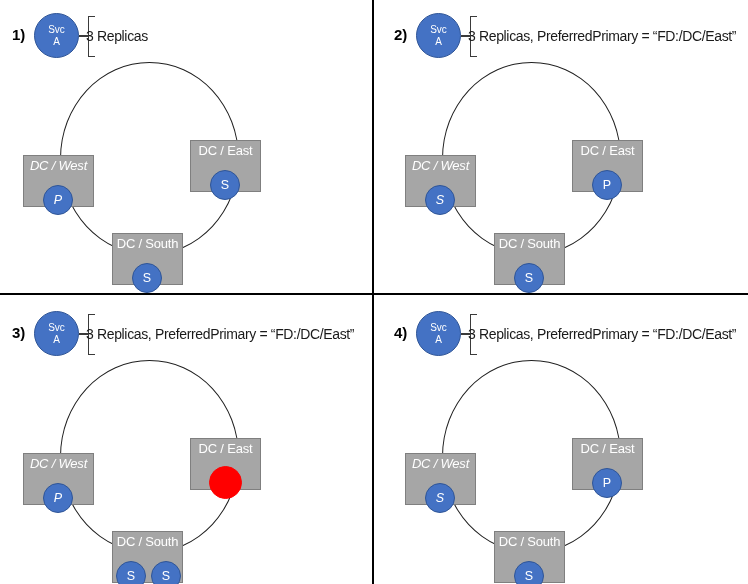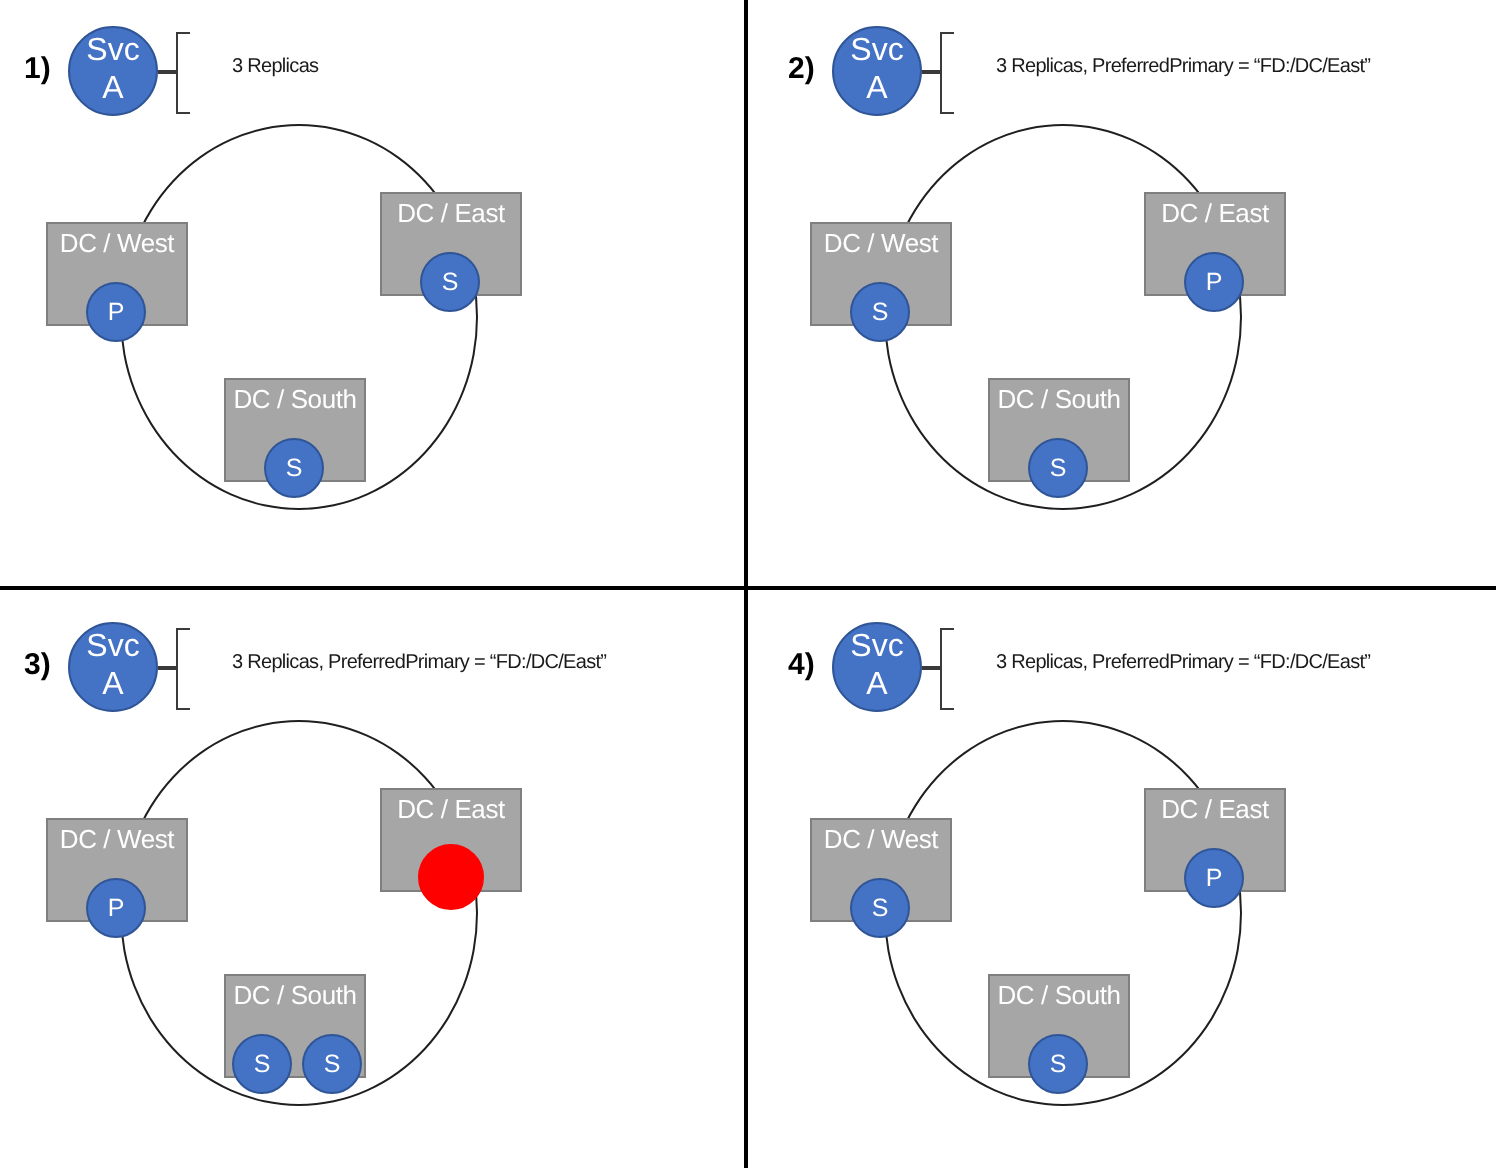--- a/index.html
+++ b/index.html
@@ -14,43 +14,43 @@
   .p1{left:0;top:0;} .p2{left:374px;top:0;} .p3{left:0;top:294px;} .p4{left:374px;top:294px;}
   .inner{position:absolute;left:0;top:0;width:374px;height:292px;}
   .shift-x .inner{left:8px;}
   .shift-y .inner{top:4px;}
 
   .plabel{position:absolute;left:12px;top:26px;font-size:15px;font-weight:bold;}
   .svc{
     position:absolute;left:34px;top:13px;width:43px;height:43px;border-radius:50%;
     background:var(--replica-blue);border:1.5px solid var(--replica-blue-border);
     color:#fff;display:flex;flex-direction:column;align-items:center;justify-content:center;
-    font-size:16px;line-height:1.15;
+    font-size:10px;line-height:1.15;
   }
   .conn{position:absolute;left:79px;top:35px;width:9px;height:1.5px;background:#3a3a3a;}
   .brkt{
     position:absolute;left:88px;top:16px;width:6px;height:39px;
     border-left:1.6px solid #3a3a3a;border-top:1.6px solid #3a3a3a;border-bottom:1.6px solid #3a3a3a;
   }
   .cfg{
-    position:absolute;left:116px;top:28px;font-size:10px;letter-spacing:-0.35px;
+    position:absolute;left:86px;top:28px;font-size:14px;letter-spacing:-0.35px;
     white-space:nowrap;color:#1a1a1a;
   }
   .ring{
     position:absolute;left:60px;top:62px;width:177px;height:191px;
     border:1.4px solid #1f1f1f;border-radius:50%;
   }
   .node{
     position:absolute;width:71px;height:52px;background:var(--node-gray);
-    border:1px solid var(--node-border);box-sizing:border-box;
+    border:1px solid var(--node-border);box-sizing:border-box;margin-top:44px;
   }
   .node .nlabel{
     margin-top:2px;text-align:center;color:#fff;font-size:13px;letter-spacing:-0.2px;white-space:nowrap;
   }
-  .west{left:23px;top:111px;} .east{left:190px;top:96px;} .south{left:112px;top:189px;}
+  .west{left:23px;top:111px;font-style:italic;} .east{left:190px;top:96px;} .south{left:112px;top:189px;}
   .replica{
     position:absolute;width:30px;height:30px;border-radius:50%;box-sizing:border-box;
     background:var(--replica-blue);border:1.5px solid var(--replica-blue-border);
     color:#fff;font-size:12.5px;display:flex;align-items:center;justify-content:center;
   }
   .r-single{left:19px;top:29px;}
   .r-left{left:3px;top:29px;}
   .r-right{left:38px;top:29px;}
   .failed{
     background:var(--failed-red);border:1px solid var(--failed-red);

